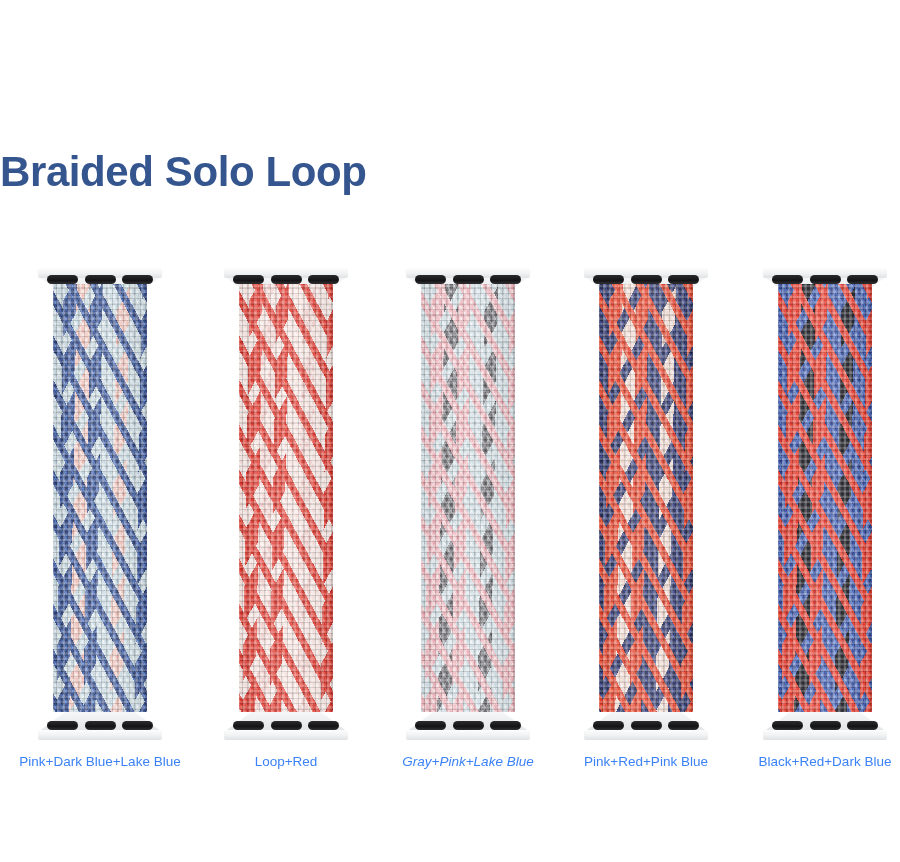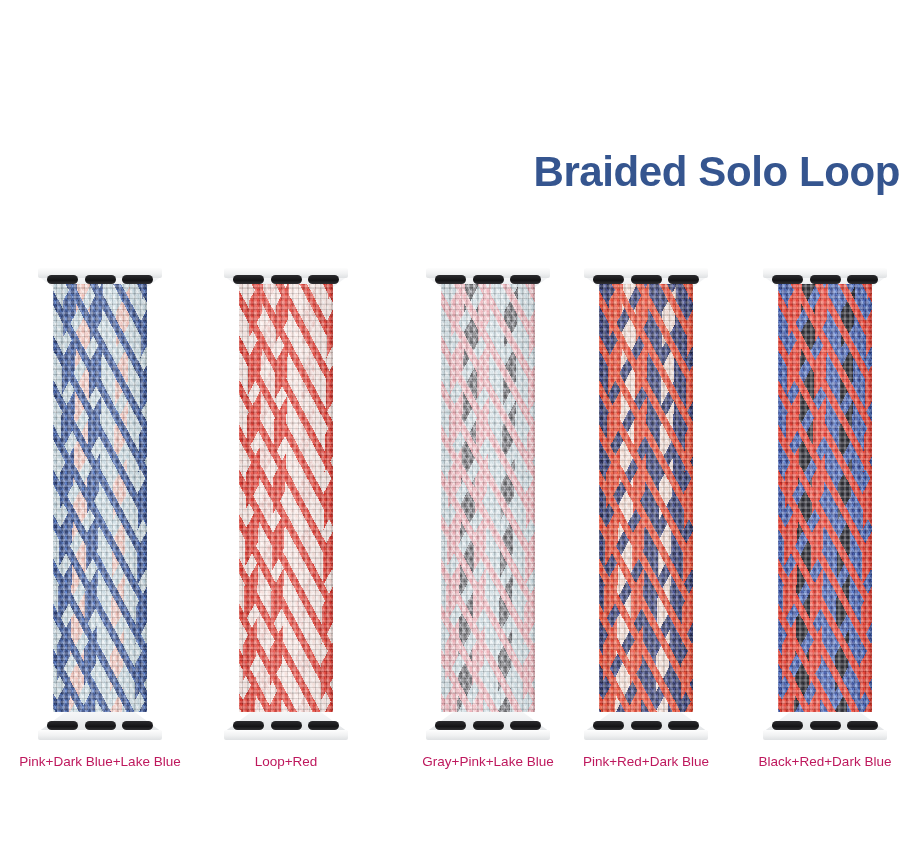--- a/index.html
+++ b/index.html
@@ -4,21 +4,21 @@
 <style>
   html,body{margin:0;padding:0;background:#ffffff;}
   body{
     width:900px;height:862px;position:relative;overflow:hidden;
     font-family:"Liberation Sans","DejaVu Sans",sans-serif;
     background:#ffffff;
   }
 
   #page-title{
     position:absolute;left:0;top:148px;width:900px;
-    text-align:right;
+    text-align:left;
     font-size:42px;font-weight:bold;
     letter-spacing:-0.4px;
     color:#35558f;
     white-space:nowrap;
   }
 
   #bands-row{
     position:absolute;left:0;top:268px;width:900px;height:500px;
   }
 
@@ -117,21 +117,21 @@
     position:absolute;inset:0;
     background:linear-gradient(90deg,
       rgba(0,0,0,.18) 0%, rgba(0,0,0,.05) 7%,
       rgba(255,255,255,.10) 30%, rgba(255,255,255,.12) 62%,
       rgba(0,0,0,.06) 92%, rgba(0,0,0,.20) 100%);
   }
 
   .band-label{
     position:absolute;top:486px;left:0;width:180px;
     text-align:center;
-    font-size:13.5px;color:#be185d;
+    font-size:13.5px;color:#3b82f6;
     white-space:nowrap;
   }
 </style>
 </head>
 <body>
 
 <div id="page-title">Braided Solo Loop</div>
 
 <div id="bands-row">
     <div class="band-cell" style="left: 10px;">
@@ -187,21 +187,21 @@
         <div class="lug-body"></div>
         <div class="lug-plate"></div>
         <div class="slots">
           <div class="slot"></div>
           <div class="slot"></div>
           <div class="slot"></div>
         </div>
       </div>
       <div class="band-label">Loop+Red</div>
     </div>
-    <div class="band-cell" style="left: 398px;">
+    <div class="band-cell" style="left: 378px; font-style: italic;">
       <div class="lug lug-top">
         <div class="lug-body"></div>
         <div class="lug-plate"></div>
         <div class="slots">
           <div class="slot"></div>
           <div class="slot"></div>
           <div class="slot"></div>
         </div>
       </div>
       <div class="strap">
@@ -245,21 +245,21 @@
       </div>
       <div class="lug lug-bot">
         <div class="lug-body"></div>
         <div class="lug-plate"></div>
         <div class="slots">
           <div class="slot"></div>
           <div class="slot"></div>
           <div class="slot"></div>
         </div>
       </div>
-      <div class="band-label">Pink+Red+Dark Blue</div>
+      <div class="band-label">Pink+Red+Pink Blue</div>
     </div>
     <div class="band-cell" style="left: 735px;">
       <div class="lug lug-top">
         <div class="lug-body"></div>
         <div class="lug-plate"></div>
         <div class="slots">
           <div class="slot"></div>
           <div class="slot"></div>
           <div class="slot"></div>
         </div>

